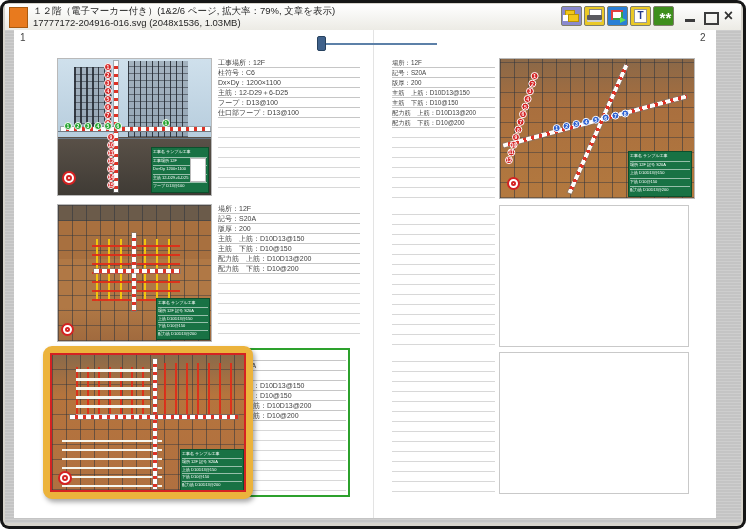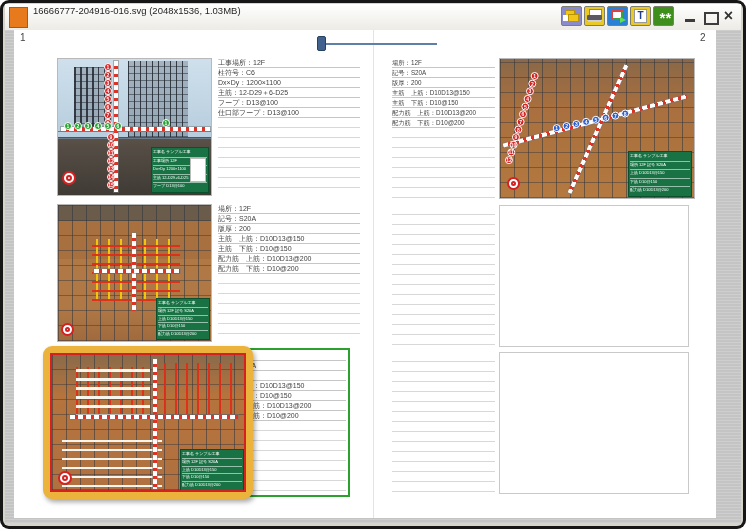--- a/index.html
+++ b/index.html
@@ -86,21 +86,22 @@
 </style>
 </head>
 <body>
 
 <div id="window">
   <div id="chrome">
 
     <div id="titlebar">
       <div id="appicon"></div>
       <div id="titles">
-        <div class="t2">16666777-204916-016.svg (2048x1536, 1.03MB)</div>
+        <div class="t1">１２階（電子マーカー付き）(1&amp;2/6 ページ, 拡大率：79%, 文章を表示)</div>
+        <div class="t2">17777172-204916-016.svg (2048x1536, 1.03MB)</div>
       </div>
       <div id="toolbar">
         <div class="ico ico-tree"></div>
         <div class="ico ico-print"></div>
         <div class="ico ico-image"></div>
         <div class="ico ico-text">
             <span class="tbox">T</span>
           </div>
         <div class="ico ico-gear"></div>
         <div id="winctrls">

